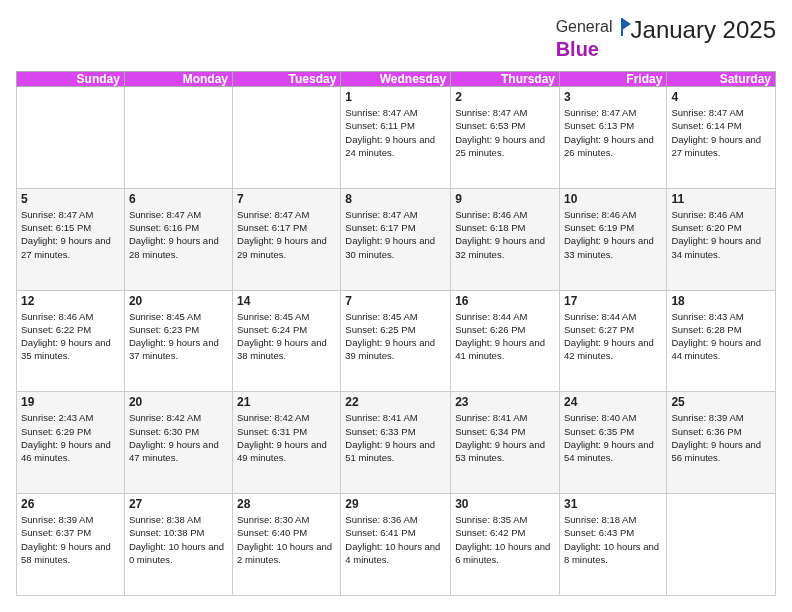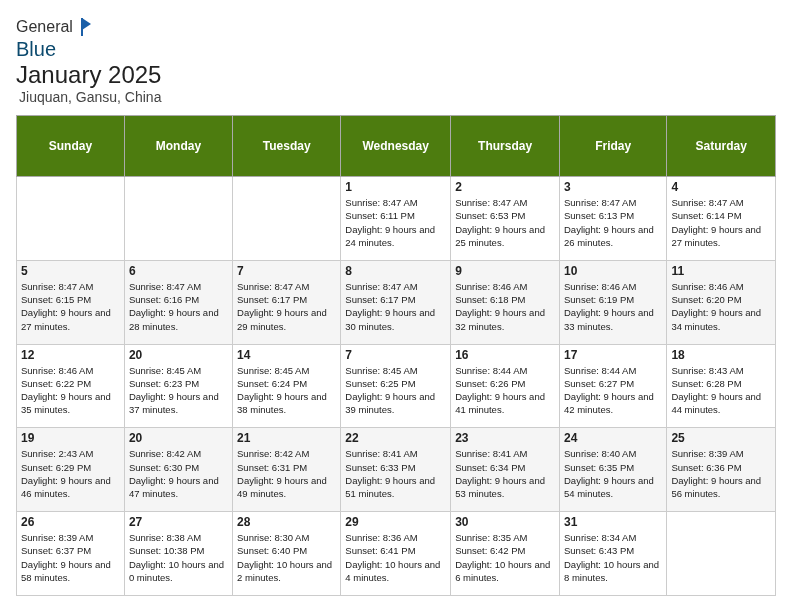--- a/index.html
+++ b/index.html
@@ -15,21 +15,20 @@
       height: 612px;
       padding: 16px;
       display: flex;
       flex-direction: column;
     }
     .header {
       display: flex;
       justify-content: flex-end;
       align-items: flex-start;
       margin-bottom: 10px;
-      flex-direction: column;
     }
     .logo {
       display: flex;
       align-items: center;
     }
     .logo-general { color: #333; }
     .logo-blue { color: #1a5fa8; }
     .title-block {
       text-align: right;
     }
@@ -41,27 +40,27 @@
     .location {
       font-size: 14px;
       color: #444;
     }
     .calendar {
       width: 100%;
       border-collapse: collapse;
       flex: 1;
     }
     .calendar th {
-      background: #4d7c0f;
+      background: #d946ef;
       color: #fff;
       font-size: 12px;
       font-weight: bold;
-      padding: 23px 4px;
+      padding: 0 4px;
       border: 1px solid #aaa;
-      text-align: center;
+      text-align: right;
     }
     .calendar td {
       border: 1px solid #ccc;
       vertical-align: top;
       padding: 3px 4px;
       font-size: 10px;
       color: #222;
       width: 113px;
       height: 82px;
       background: #fff;
@@ -89,26 +88,25 @@
     <div class="logo">
       <div>
         <div style="display:flex;align-items:center;">
           <span class="logo-general">General</span>
 
           <svg width="18" height="22" viewBox="0 0 18 22">
             <polygon points="9,2 18,8 9,14" fill="#1a5fa8"></polygon>
             <rect x="8" y="2" width="2" height="18" fill="#1a5fa8"></rect>
           </svg>
         </div>
-        <div class="logo-blue" style="font-size:20px;font-weight:normal;color:#0c4a6e;">Blue</div>
+        <div class="logo-blue" style="font-size:20px;font-weight:bold;color:#a21caf;">Blue</div>
       </div>
     </div>
     <div class="title-block">
       <div class="month-title">January 2025</div>
-      <div class="location">Jiuquan, Gansu, China</div>
     </div>
   </div>
 
   <table class="calendar">
     <thead>
       <tr>
         <th>Sunday</th>
         <th>Monday</th>
         <th>Tuesday</th>
         <th>Wednesday</th>
@@ -335,21 +333,21 @@
           </td>
           <td>
             <div class="day-number">30</div>
             <div class="day-info">Sunrise: 8:35 AM
 Sunset: 6:42 PM
 Daylight: 10 hours
 and 6 minutes.</div>
           </td>
           <td>
             <div class="day-number">31</div>
-            <div class="day-info">Sunrise: 8:34 AM
+            <div class="day-info">Sunrise: 8:18 AM
 Sunset: 6:43 PM
 Daylight: 10 hours
 and 8 minutes.</div>
           </td>
           <td class="empty"></td>
         </tr>
       </tbody>
   </table>
 </div>
 

